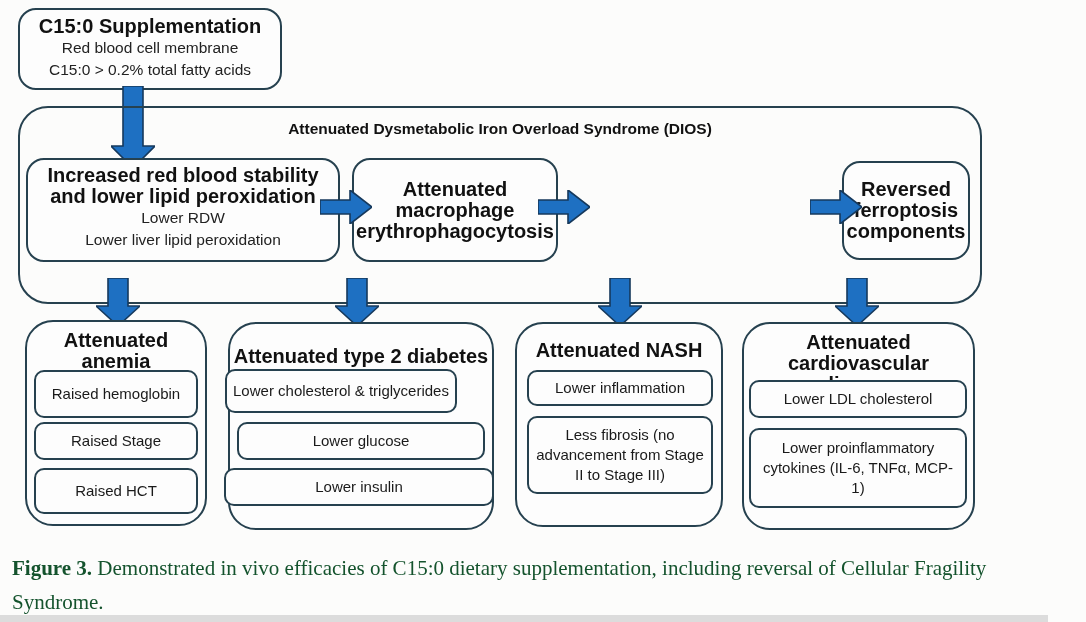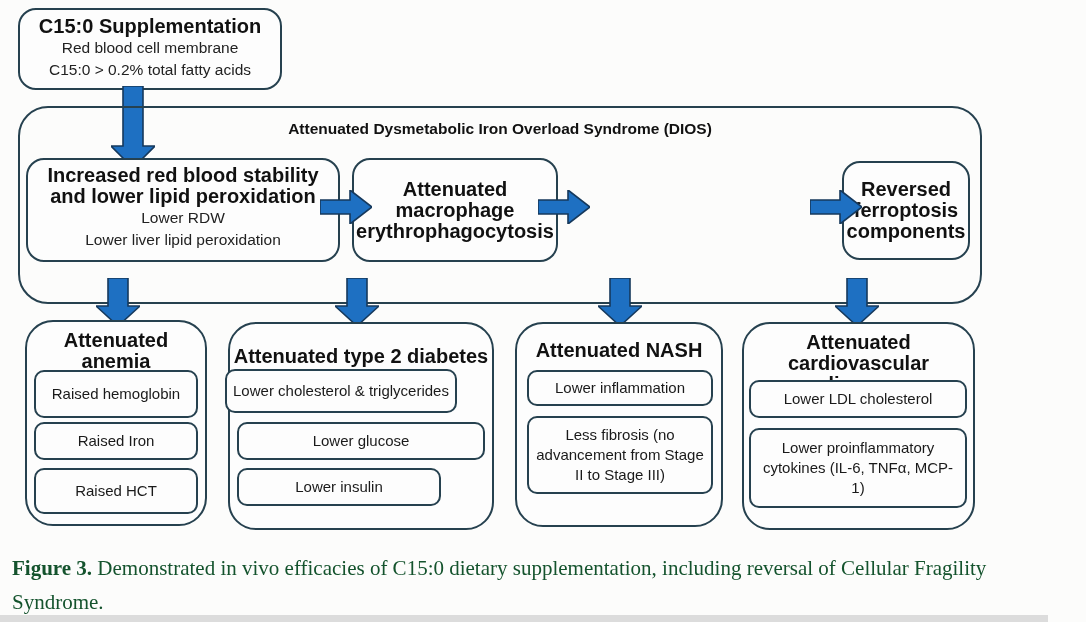--- a/index.html
+++ b/index.html
@@ -94,29 +94,29 @@
     <polygon points="12,0 32,0 32,28 44,28 22,48 0,28 12,28"></polygon>
   </svg>
   <svg class="arrow" style="left:835px;top:278px;" width="44" height="48" viewBox="0 0 44 48">
     <polygon points="12,0 32,0 32,28 44,28 22,48 0,28 12,28"></polygon>
   </svg>
 
   <div class="box r26" style="left:25px;top:320px;width:182px;height:206px;">
     <div class="title" style="margin:8px auto 0;max-width:110px;">Attenuated anemia</div>
   </div>
   <div class="sub-box" style="left:34px;top:370px;width:164px;height:48px;">Raised hemoglobin</div>
-  <div class="sub-box" style="left:34px;top:422px;width:164px;height:38px;">Raised Iron</div>
+  <div class="sub-box" style="left:34px;top:422px;width:164px;height:38px;">Raised Stage</div>
   <div class="sub-box" style="left:34px;top:468px;width:164px;height:46px;">Raised HCT</div>
 
   <div class="box r26" style="left:228px;top:322px;width:266px;height:208px;">
     <div class="title" style="margin-top:22px;">Attenuated type 2 diabetes</div>
   </div>
   <div class="sub-box" style="left:225px;top:369px;width:232px;height:44px;">Lower cholesterol &amp; triglycerides</div>
   <div class="sub-box" style="left:237px;top:422px;width:248px;height:38px;">Lower glucose</div>
-  <div class="sub-box" style="left:237px;top:468px;width:204px;height:38px;">Lower insulin</div>
+  <div class="sub-box" style="left:224px;top:468px;width:270px;height:38px;">Lower insulin</div>
 
   <div class="box r26" style="left:515px;top:322px;width:208px;height:205px;">
     <div class="title" style="margin-top:16px;">Attenuated NASH</div>
   </div>
   <div class="sub-box" style="left:527px;top:370px;width:186px;height:36px;">Lower inflammation</div>
   <div class="sub-box" style="left:527px;top:416px;width:186px;height:78px;">Less fibrosis (no advancement from Stage II to Stage III)</div>
 
   <div class="box r26" style="left:742px;top:322px;width:233px;height:208px;">
     <div class="title" style="margin:8px 10px 0;">Attenuated cardiovascular disease</div>
   </div>

